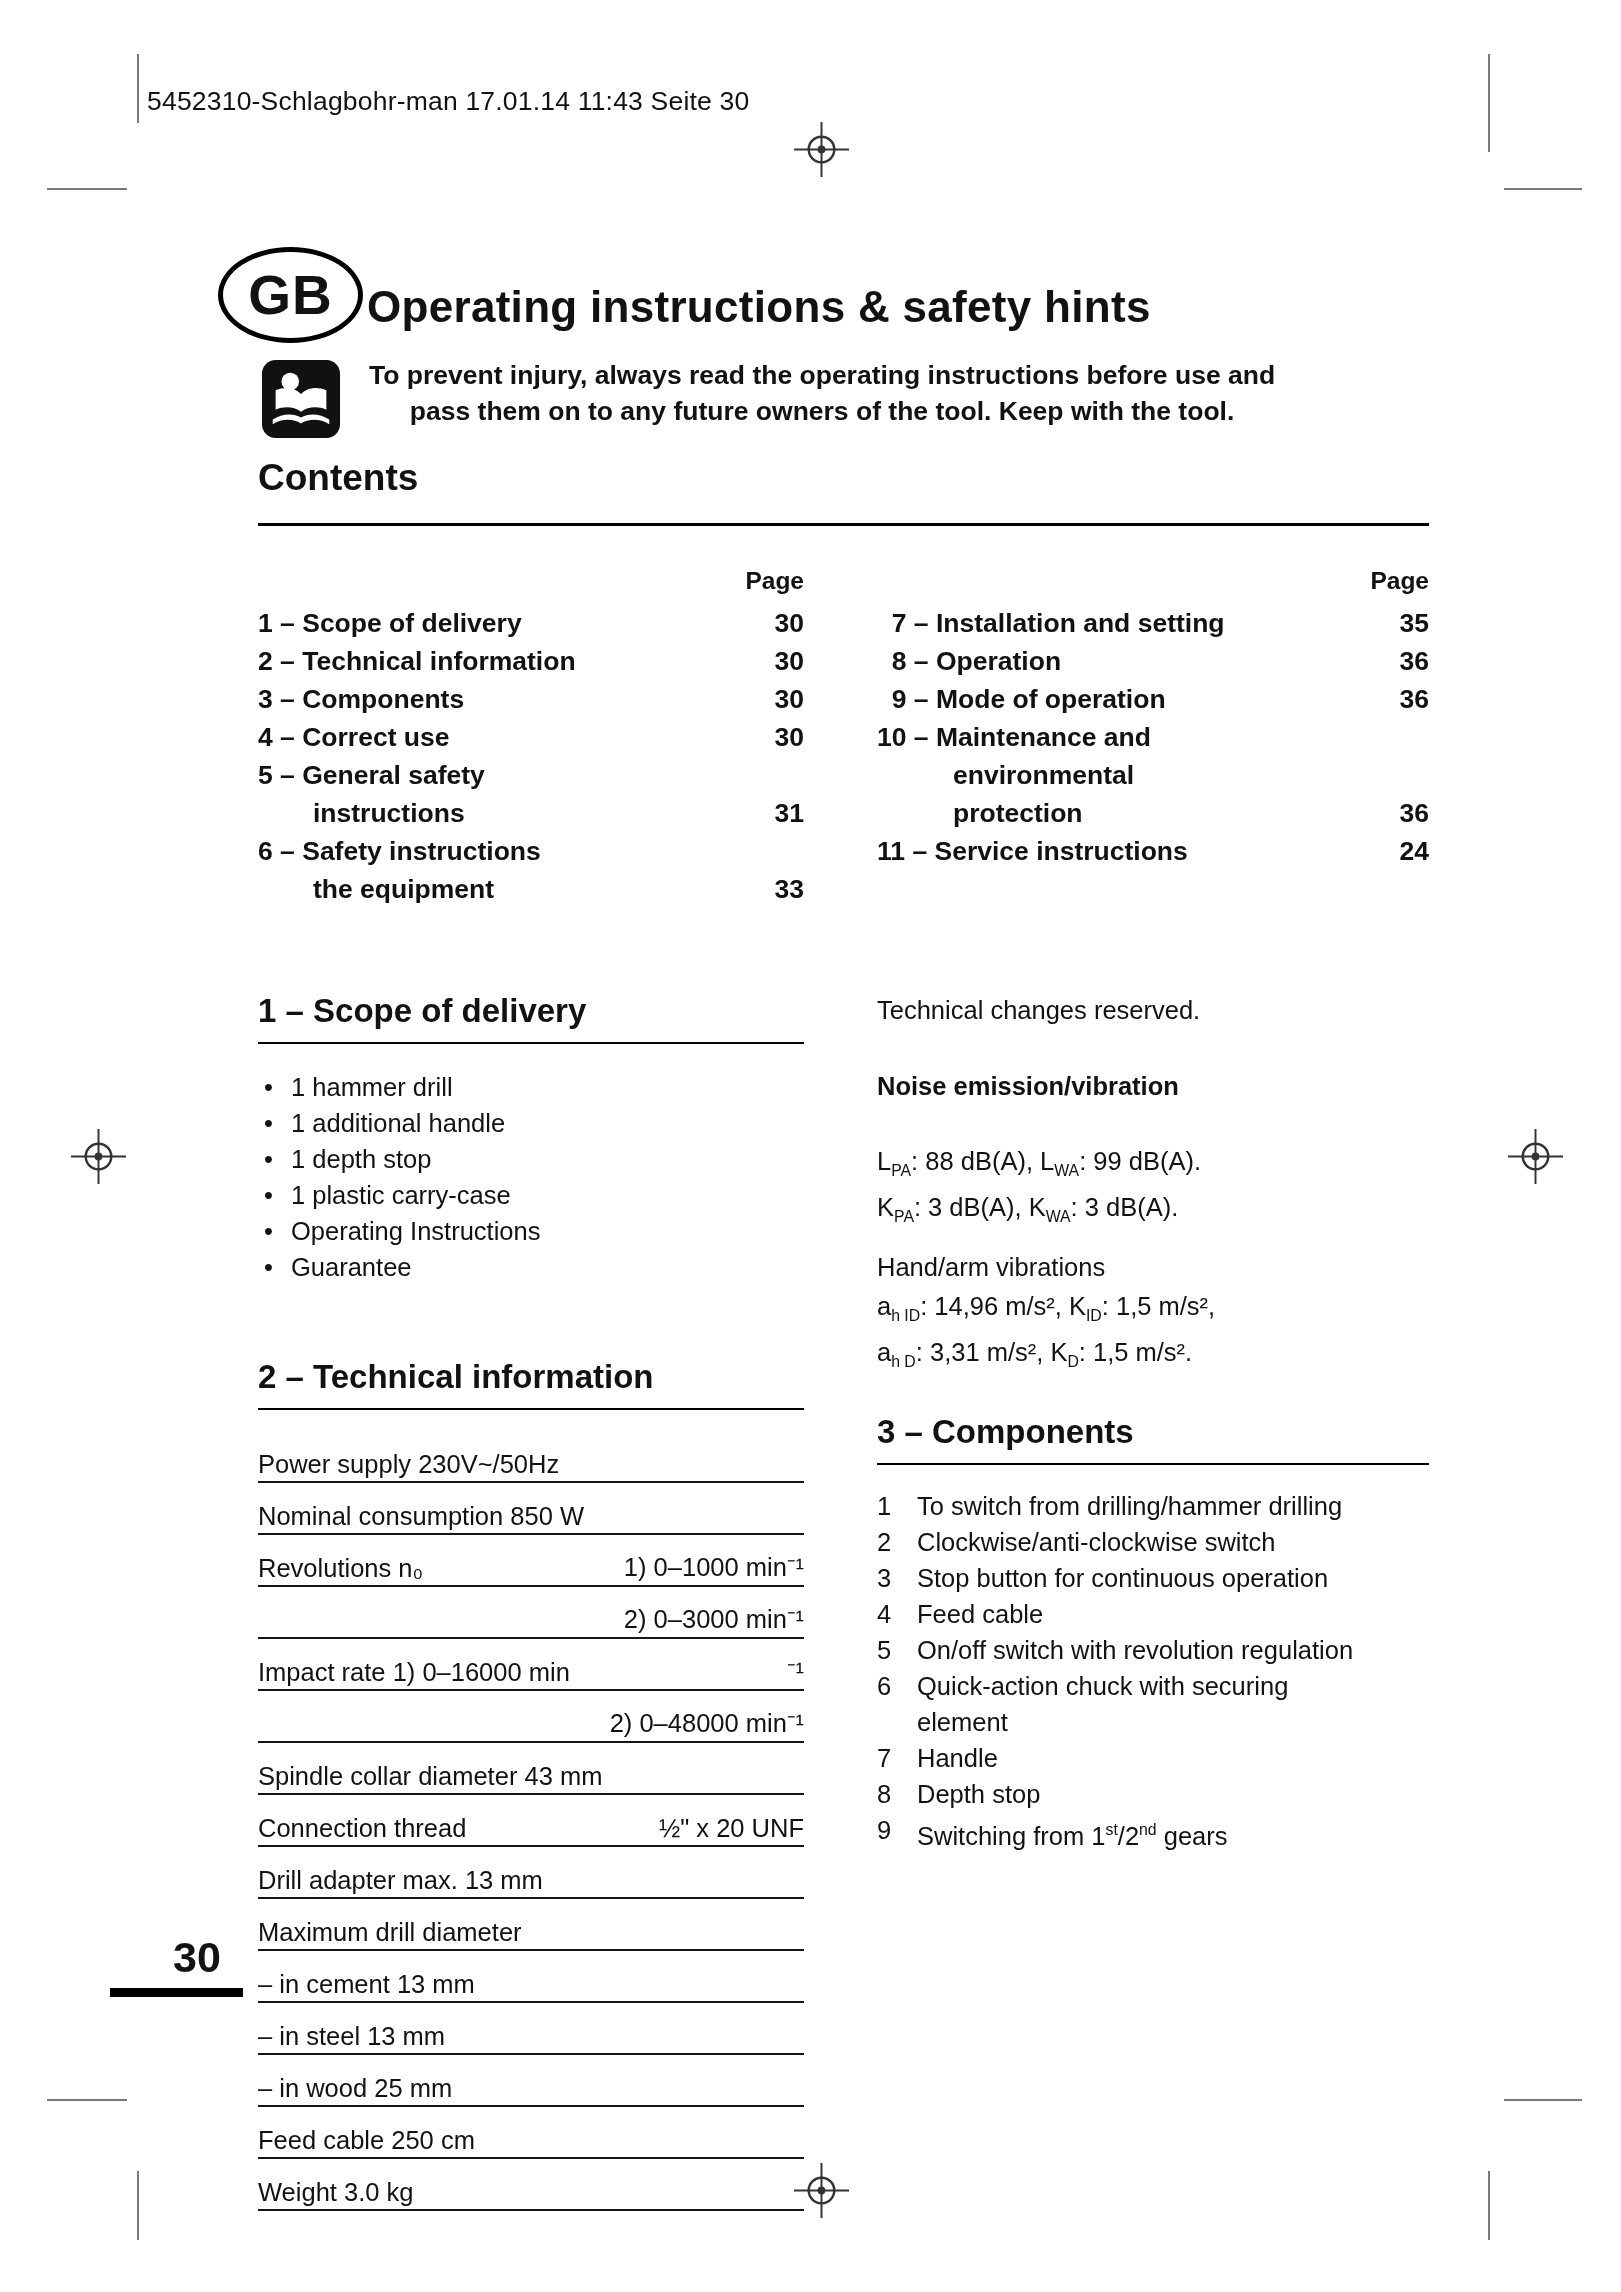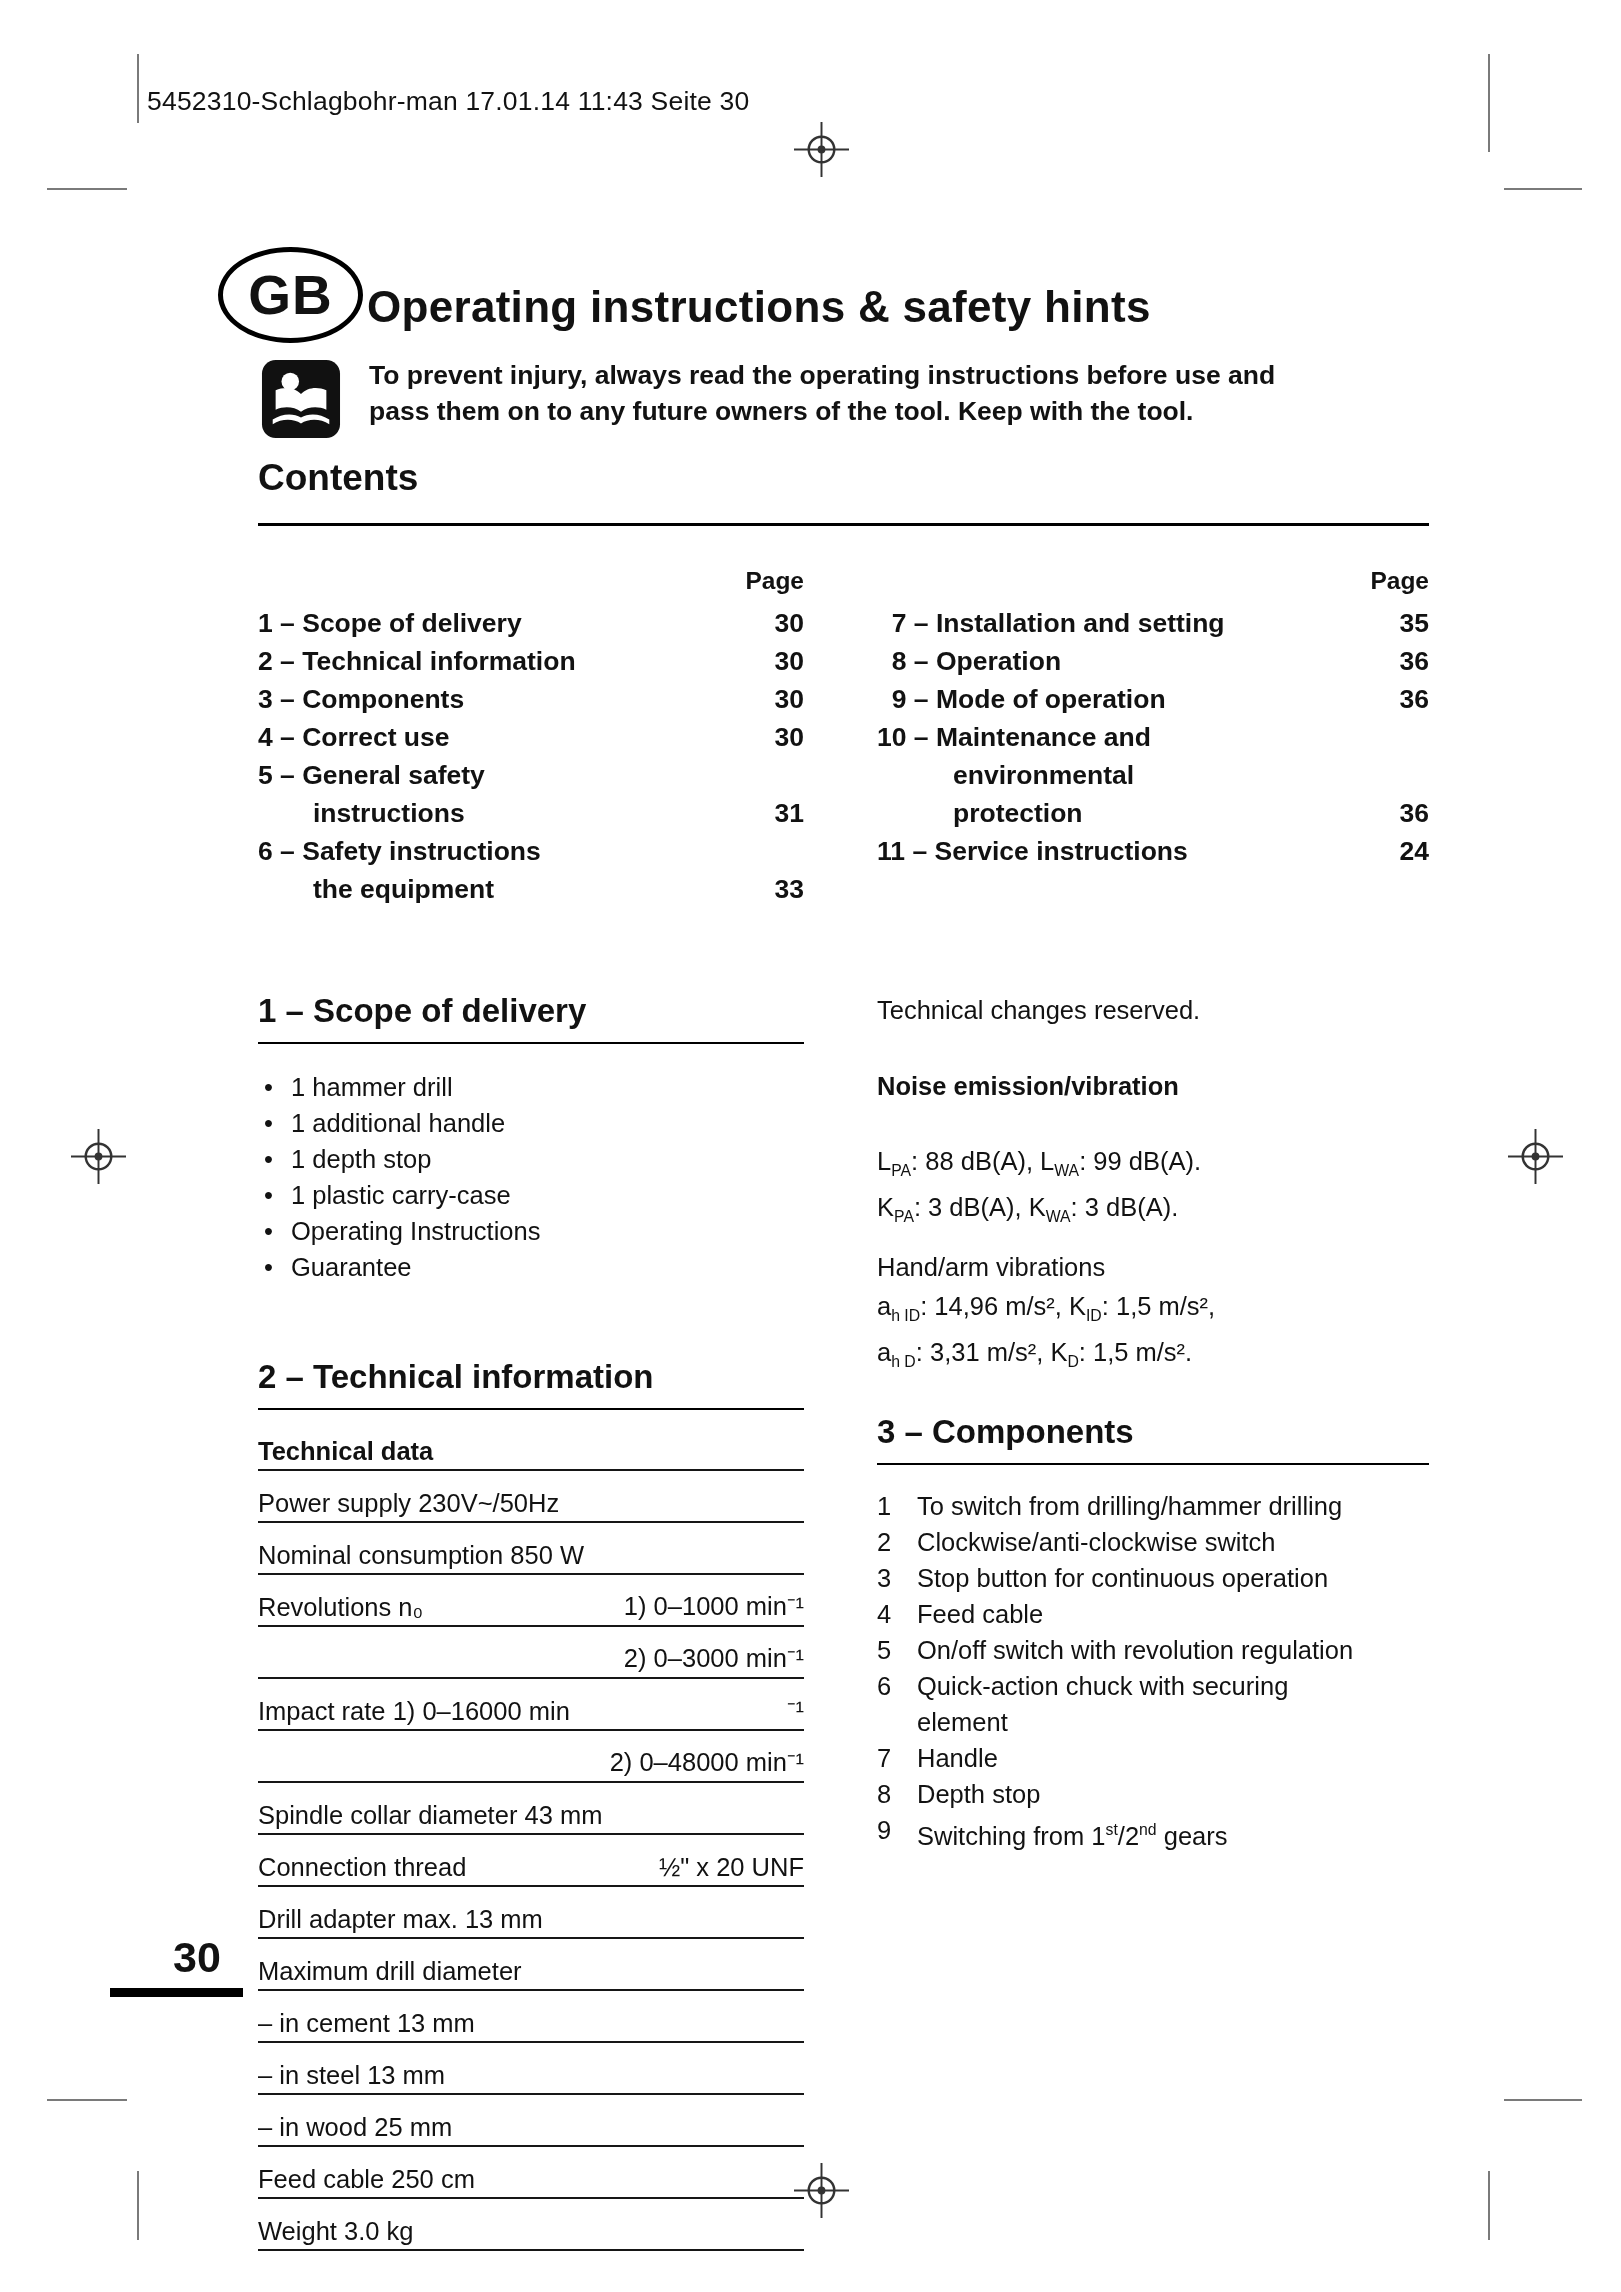--- a/index.html
+++ b/index.html
@@ -1,19 +1,19 @@
 <!DOCTYPE html>
 <html><head>
 <meta charset="utf-8">
 <style>
   html,body{margin:0;padding:0;background:#fff;}
   .sheet{position:relative;width:1621px;height:2293px;background:#ffffff;
          font-family:"Liberation Sans", sans-serif;color:#121212;overflow:hidden;}
   .abs{position:absolute;}
-  .nowrap{white-space:nowrap;}
+  .nowrap{white-space:nowrap;text-align:center;}
 
   .print-header{left:147px;top:86px;font-size:26.5px;letter-spacing:0.2px;}
 
   
   .reg{position:absolute;width:55px;height:55px;}
   .cmark{position:absolute;background:#7a7a7a;}
 
   .gb-badge{left:218px;top:247px;width:135px;height:86px;border:5.9px solid #000;
             border-radius:50%;display:flex;align-items:center;justify-content:center;
             font-weight:bold;font-size:55px;letter-spacing:1px;}
@@ -229,21 +229,20 @@
       <div class="bullet-item">1 depth stop</div>
       <div class="bullet-item">1 plastic carry-case</div>
       <div class="bullet-item">Operating Instructions</div>
       <div class="bullet-item">Guarantee</div>
     </div>
   </div>
 
   <div class="abs" id="tech">
     <div class="section-head">2 – Technical information</div>
     <div class="tt">
-      <div class="tt-sub">Technical data</div>
       <div class="tt-row">
           <span>Power supply 230V~/50Hz</span>
           <span></span>
         </div>
       <div class="tt-row">
           <span>Nominal consumption 850 W</span>
           <span></span>
         </div>
       <div class="tt-row">
           <span>Revolutions n₀</span>

